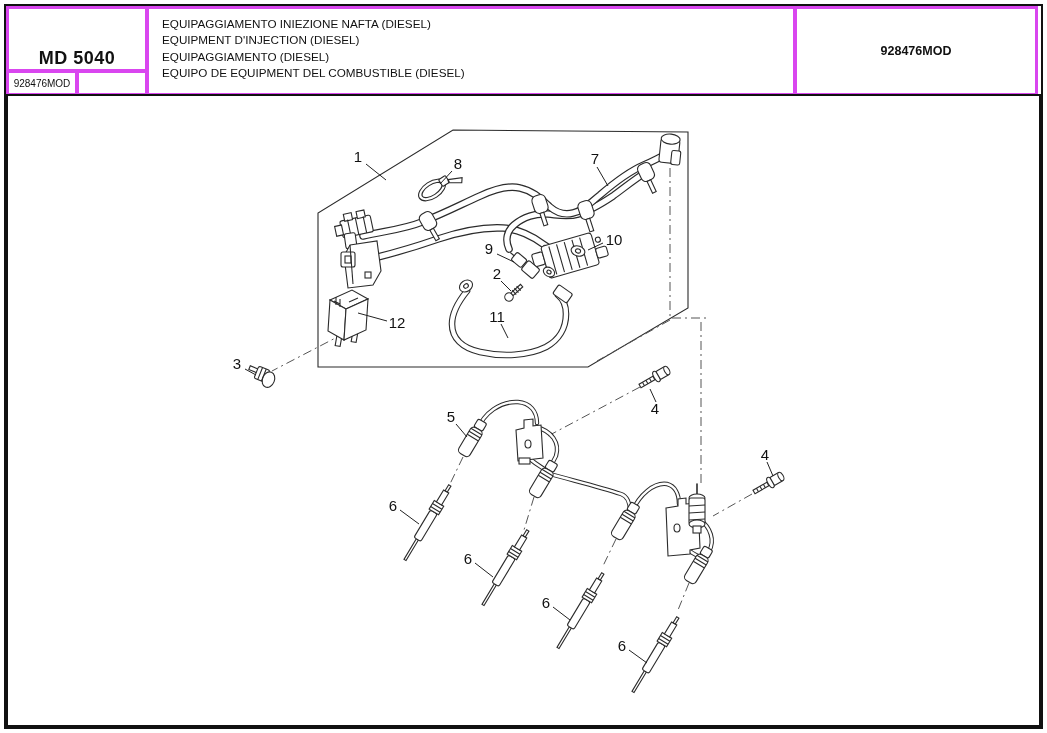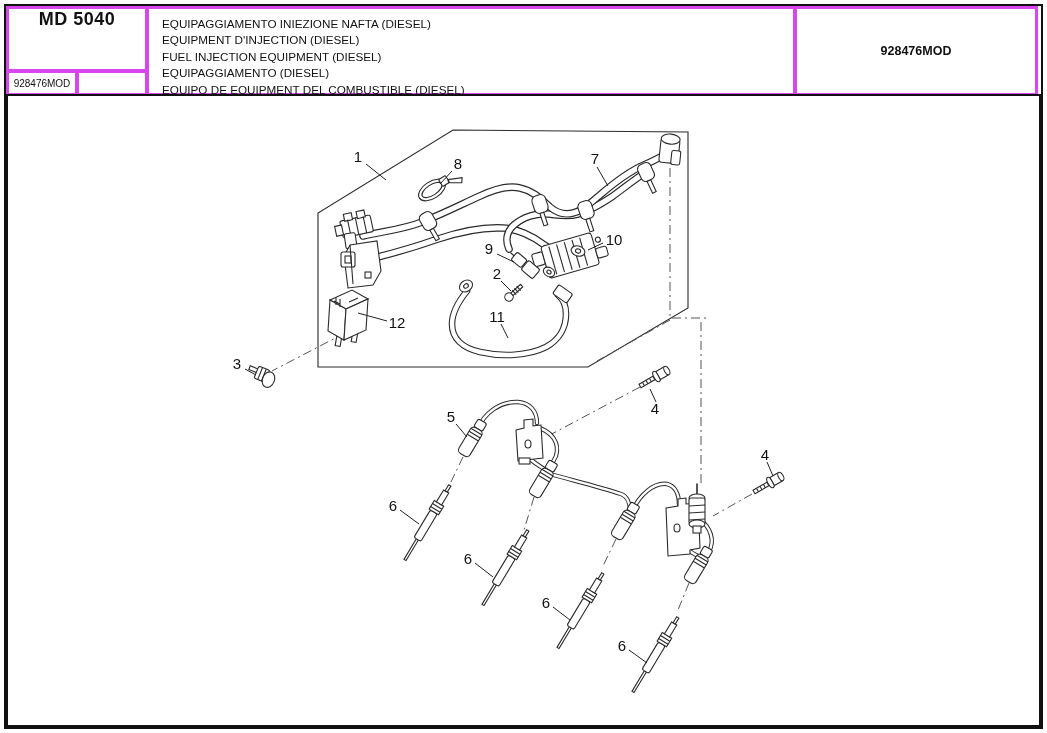--- a/index.html
+++ b/index.html
@@ -1,20 +1,20 @@
 <!DOCTYPE html>
 <html><head>
 <meta charset="utf-8">
 <style>
   html,body{margin:0;padding:0;background:#e8e8e8;}
   *{box-sizing:border-box;}
   .page{position:relative;width:1047px;height:733px;background:#fff;font-family:"Liberation Sans",sans-serif;color:#111;overflow:hidden;}
   .page-border{position:absolute;inset:4px;border:2px solid #111;pointer-events:none;}
   .box{position:absolute;border:3px solid #d946ef;background:#fff;}
-  .model-box{left:6px;top:6px;width:142px;height:66px;display:flex;align-items:flex-start;justify-content:center;}
+  .model-box{left:6px;top:6px;width:142px;height:66px;display:flex;align-items:flex-end;justify-content:center;}
   .model-box span{font-size:18px;font-weight:bold;letter-spacing:.5px;}
   .code-box{left:6px;top:70px;width:72px;height:26px;display:flex;align-items:center;justify-content:center;}
   .code-box span{font-size:10px;}
   .empty-box{left:76px;top:70px;width:72px;height:26px;}
   .titles-box{left:146px;top:6px;width:650px;height:90px;padding:7px 0 0 13px;}
   .titles-box div{font-size:11.7px;line-height:16.4px;white-space:nowrap;}
   .right-box{left:794px;top:6px;width:244px;height:90px;display:flex;align-items:center;justify-content:center;}
   .right-box span{font-size:12.5px;font-weight:bold;}
   .drawing{position:absolute;left:6px;top:94px;width:1035px;height:633px;}
   svg{display:block;}
@@ -40,21 +40,20 @@
   <div class="box model-box">
     <span>MD 5040</span>
   </div>
   <div class="box code-box">
     <span>928476MOD</span>
   </div>
   <div class="box empty-box"></div>
   <div class="box titles-box">
     <div>EQUIPAGGIAMENTO INIEZIONE NAFTA (DIESEL)</div>
     <div>EQUIPMENT D'INJECTION (DIESEL)</div>
-    <div>FUEL INJECTION EQUIPMENT (DIESEL)</div>
     <div>EQUIPAGGIAMENTO (DIESEL)</div>
     <div>EQUIPO DE EQUIPMENT DEL COMBUSTIBLE (DIESEL)</div>
   </div>
   <div class="box right-box">
     <span>928476MOD</span>
   </div>
 
   <div class="drawing">
     <svg width="1035" height="633" viewBox="6 94 1035 633">
 

